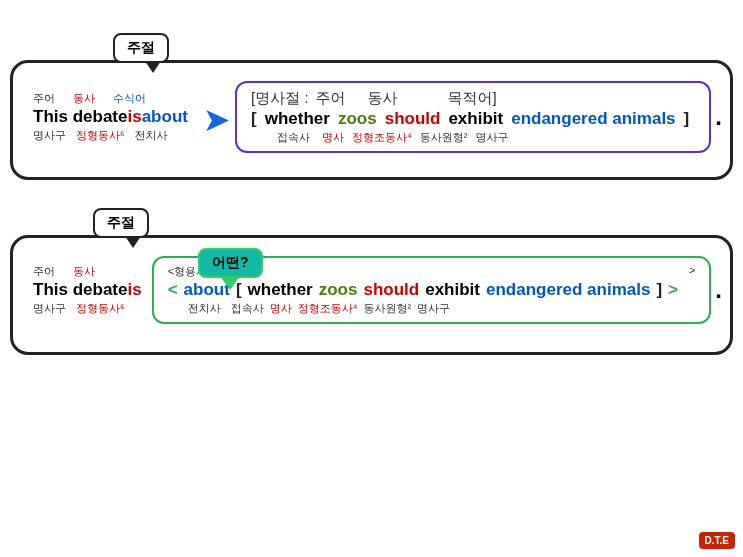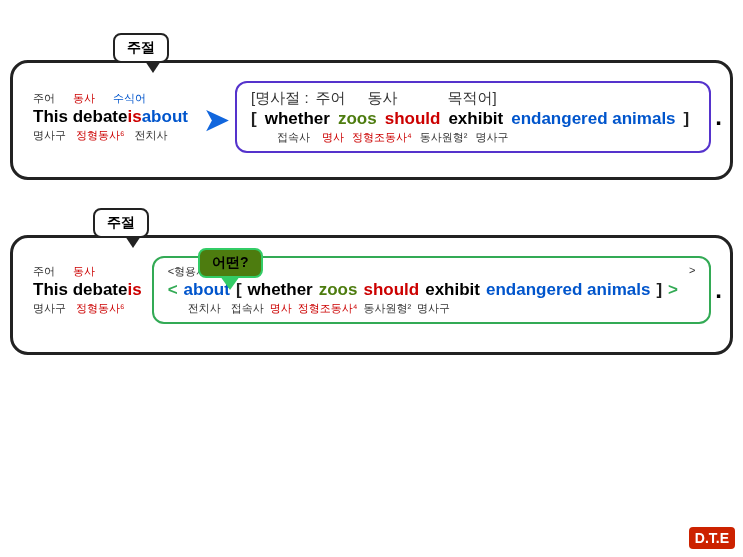--- a/index.html
+++ b/index.html
@@ -87,21 +87,21 @@
       bottom: -12px;
       left: 30px;
       border-width: 12px 8px 0 8px;
       border-color: #222 transparent transparent transparent;
     }
 
     
     .bubble-eotteon {
       top: 10px;
       left: 185px;
-      background: #4d7c0f;
+      background: #14b8a6;
       border: 2px solid #33cc66;
       color: #000;
       font-size: 14px;
     }
     .bubble-eotteon::after {
       bottom: -14px;
       left: 20px;
       border-width: 14px 10px 0 10px;
       border-color: #33cc66 transparent transparent transparent;
     }
@@ -193,21 +193,21 @@
       margin-top: 55px;
       min-height: 120px;
     }
 
     .dte-badge {
       position: absolute;
       bottom: 8px;
       right: 8px;
       background: #cc2200;
       color: #fff;
-      font-size: 14px;
+      font-size: 10px;
       font-weight: bold;
       padding: 3px 6px;
       border-radius: 4px;
     }
 
     .nc-bracket { font-size: 17px; font-weight: bold; color: #222; }
     .langle { font-size: 17px; font-weight: bold; color: #33aa55; }
   </style>
 </head>
 <body>

